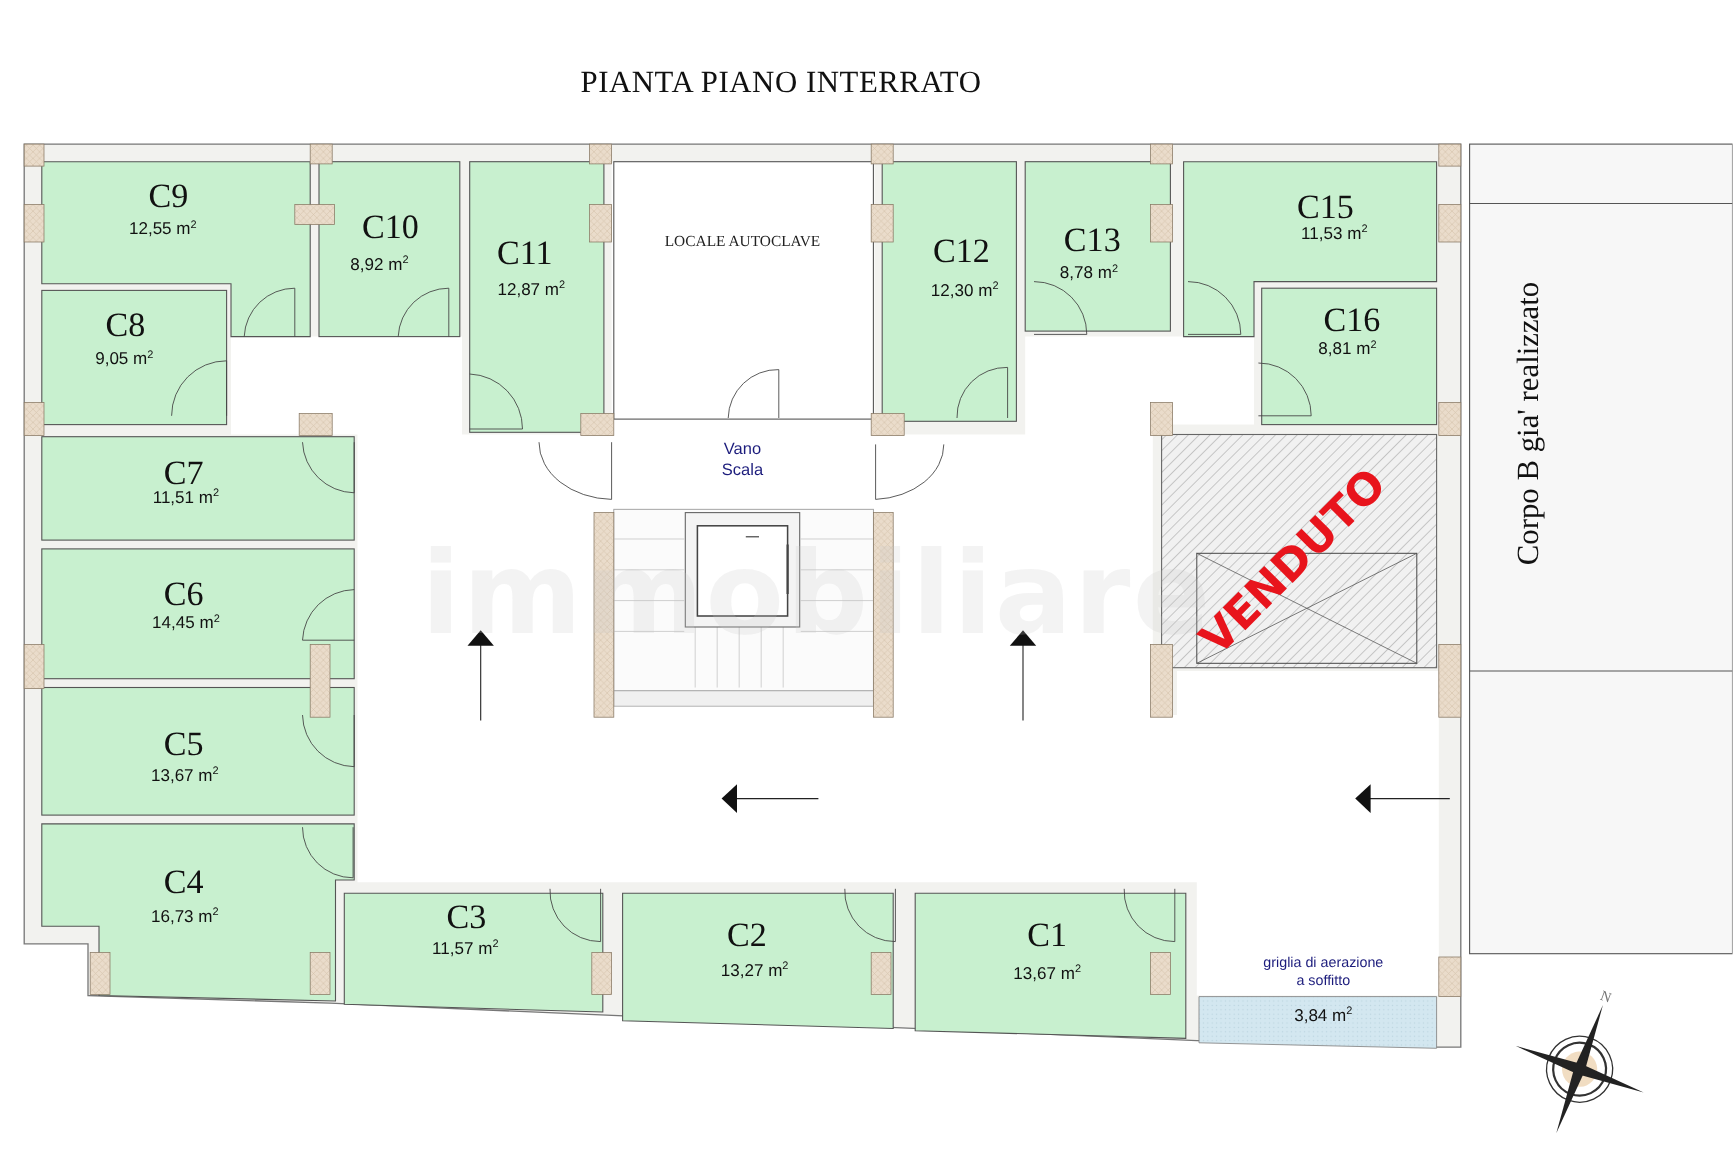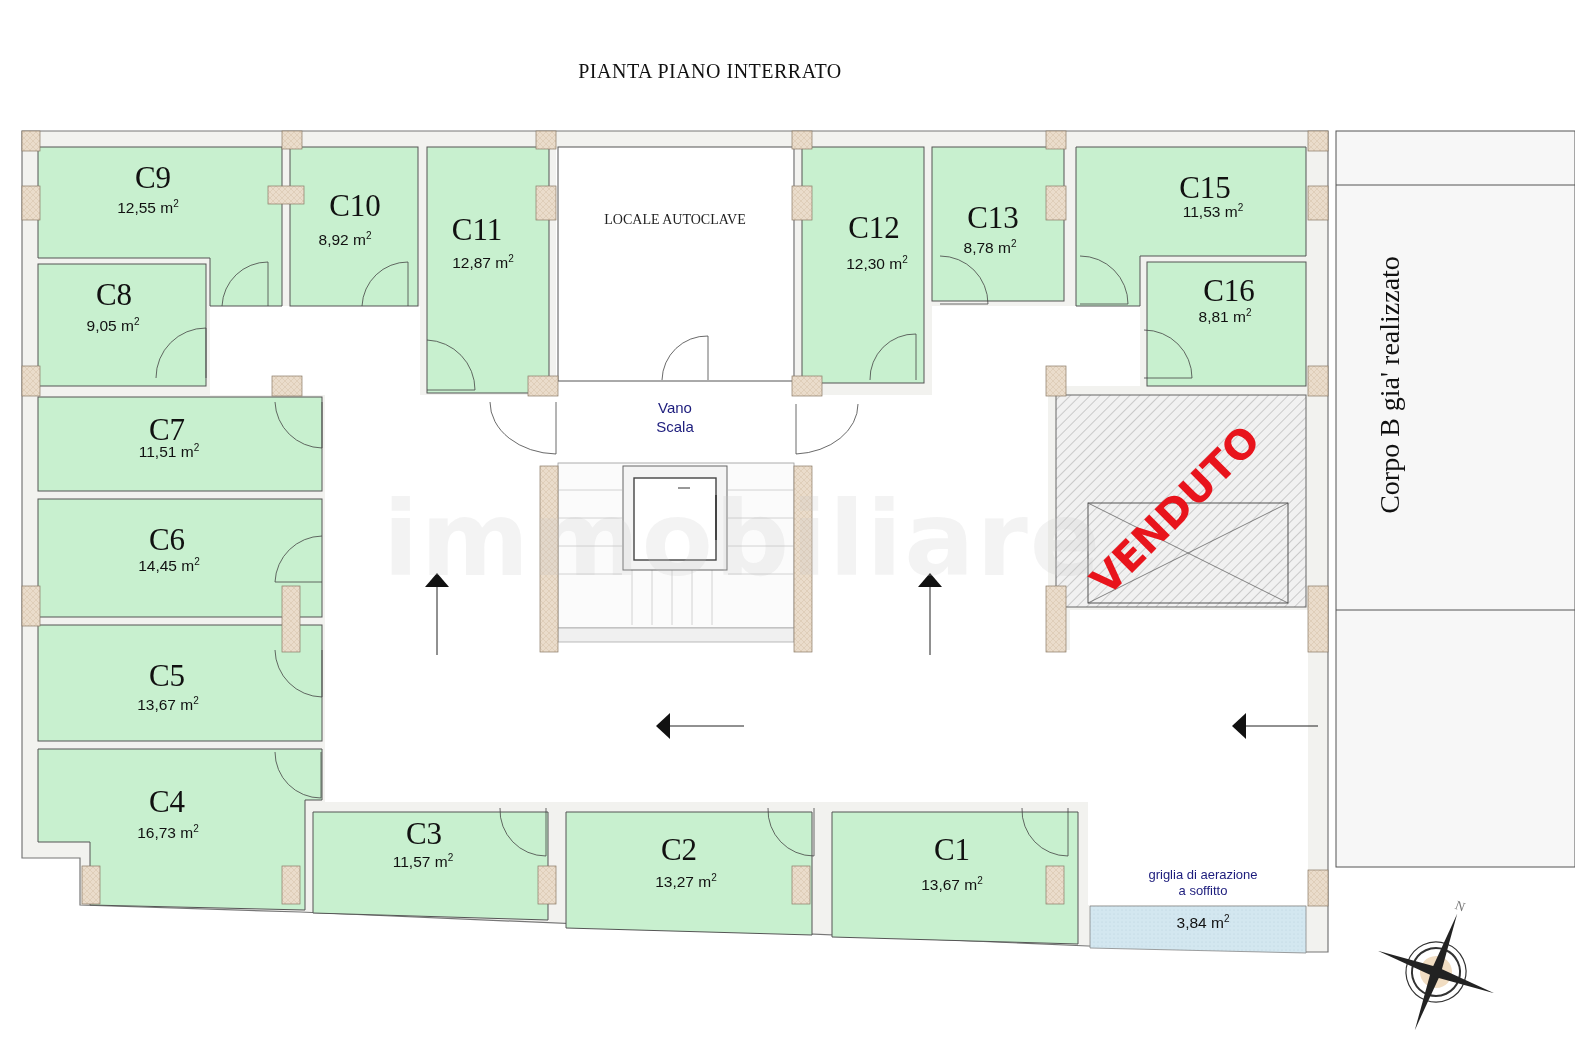--- a/index.html
+++ b/index.html
@@ -1,18 +1,18 @@
 <!DOCTYPE html>
 <html><head>
   <meta charset="utf-8">
   <style>
     html, body { margin:0; padding:0; background:#ffffff; }
     body { width:1575px; height:1050px; position:relative; overflow:hidden; font-family:"Liberation Sans", sans-serif; }
     #plan { position:absolute; left:0; top:0; width:1575px; height:1050px; }
-    .title { position:absolute; left:0; width:1420px; top:60px; text-align:center; font-family:"Liberation Serif", serif; font-size:20px; letter-spacing:0.5px; color:#111; }
+    .title { position:absolute; left:0; width:1420px; top:60px; text-align:center; font-family:"Liberation Serif", serif; font-size:28px; letter-spacing:0.5px; color:#111; }
     .rm-name { font-family:"Liberation Serif", serif; font-size:31px; fill:#111; text-anchor:middle; }
     .rm-area { font-family:"Liberation Sans", sans-serif; font-size:15.5px; fill:#111; text-anchor:middle; }
     .rm-sup { font-size:10px; }
     .serif-lbl { font-family:"Liberation Serif", serif; fill:#222; text-anchor:middle; }
     .blue-lbl { font-family:"Liberation Sans", sans-serif; fill:#1c1c7c; text-anchor:middle; }
     .vert-lbl { position:absolute; left:1390px; top:385px; transform:translate(-50%,-50%) rotate(-90deg); font-family:"Liberation Serif", serif; font-size:28px; color:#111; white-space:nowrap; }
     .watermark { position:absolute; left:383px; top:478px; font-family:"DejaVu Sans", sans-serif; font-weight:bold; font-size:104px; color:rgba(200,200,200,0.22); letter-spacing:2px; pointer-events:none; }
     .room { cursor:pointer; }
   </style>
 </head>

